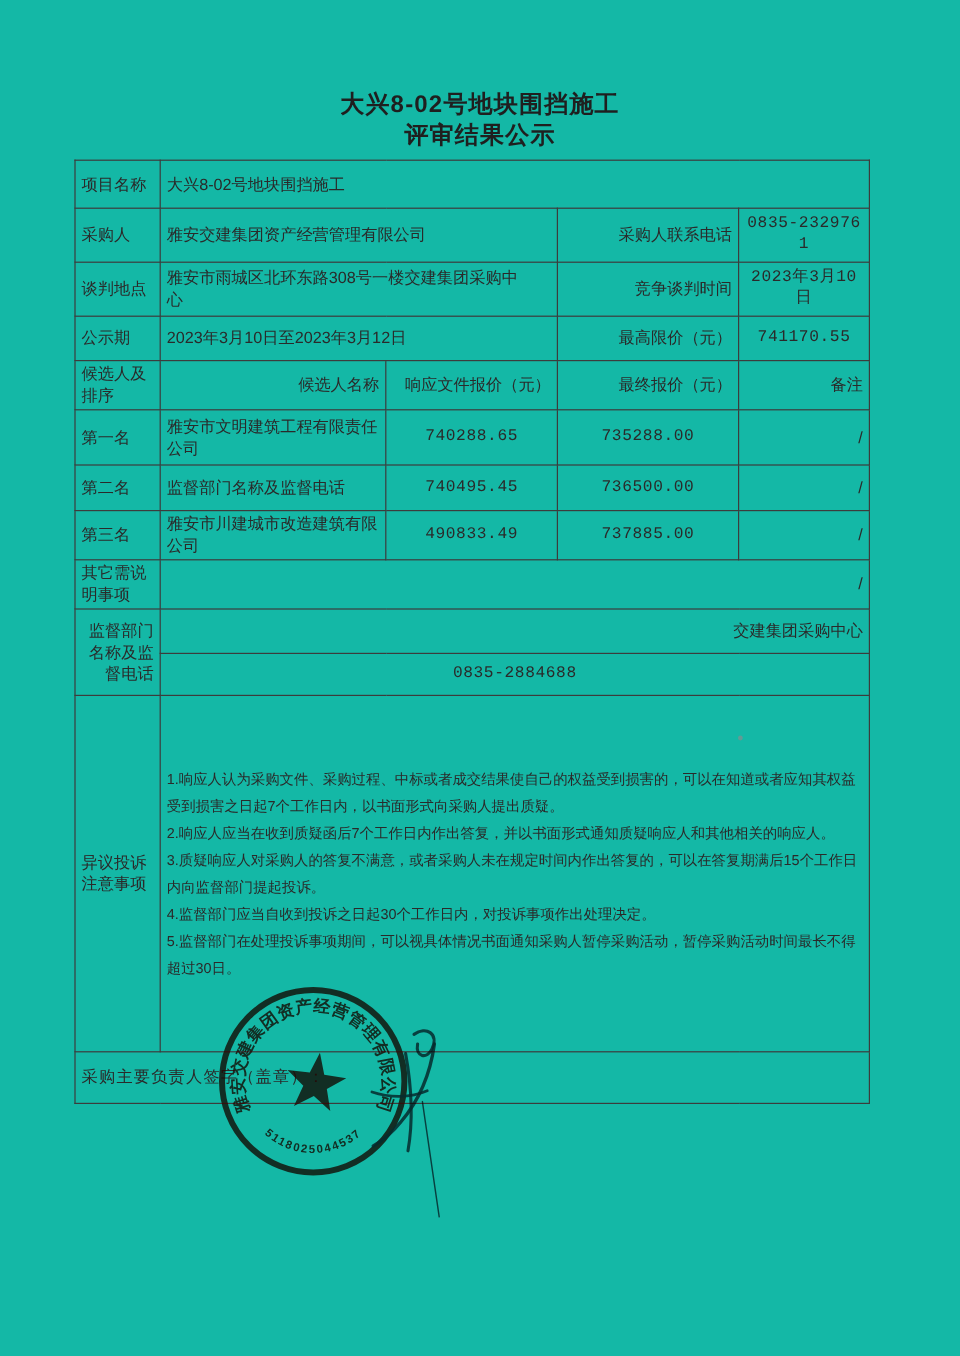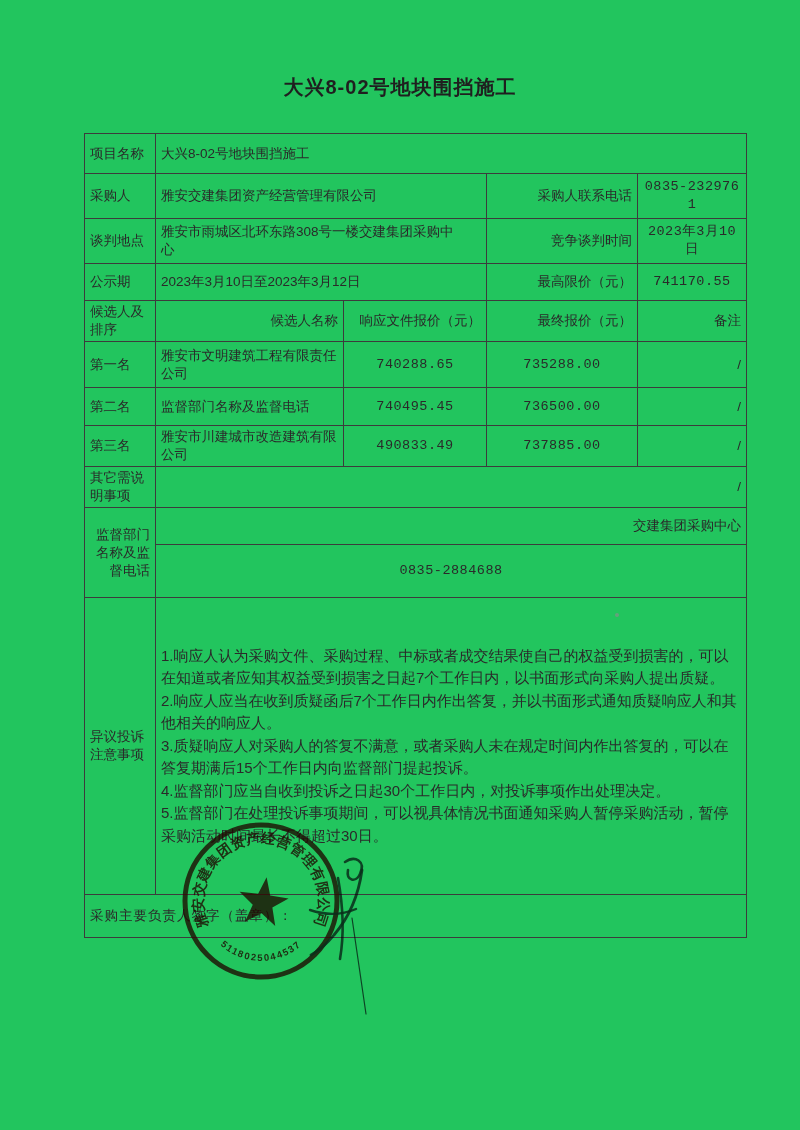--- a/index.html
+++ b/index.html
@@ -10,40 +10,40 @@
     width: 800px;
     height: 1130px;
     position: relative;
     background: #ffffff;
     font-family: "Liberation Sans", sans-serif;
     color: #282828;
   }
   .page {
     position: absolute;
     inset: 0;
-    background: #22c55e;
+    background: #14b8a6;
     overflow: hidden;
   }
   
   .doc-title {
     position: absolute;
     top: 74px;
     left: 0;
     width: 100%;
     text-align: center;
     font-size: 20px;
     line-height: 26px;
     font-weight: 700;
     letter-spacing: 1px;
     color: #1f1f1f;
   }
   
   table.doc-table {
     position: absolute;
-    left: 84px;
+    left: 62px;
     top: 133px;
     width: 662px;
     border-collapse: collapse;
     table-layout: fixed;
   }
   table.doc-table td {
     border: 1px solid #3c3c3c;
     font-size: 13.5px;
     line-height: 18px;
     vertical-align: middle;
@@ -56,30 +56,30 @@
   td.ctr { text-align: right; }
   td.num { text-align: center; letter-spacing: 0.5px; font-family: Liberation Mono, monospace; }
   td.name-cell { font-size: 14px; line-height: 20px; }
   .addr-wrap { max-width: 302px; }
   
   tr.h40 { height: 40px; }
   tr.h45 { height: 45px; }
   tr.h37 { height: 37px; }
   tr.h38 { height: 38px; }
   tr.h46 { height: 46px; }
-  tr.h41 { height: 53px; }
+  tr.h41 { height: 35px; }
   tr.h297 { height: 297px; }
   tr.h43 { height: 43px; }
   
   td.complaint-cell {
     vertical-align: middle;
     padding: 16px 8px 6px 7px;
   }
   .complaint-item {
-    font-size: 15px;
+    font-size: 12px;
     line-height: 22.5px;
     text-align: left;
   }
   td.sig-row {
     font-size: 13.5px;
     letter-spacing: 1px;
     padding-left: 4px;
   }
   
   .seal-overlay {
@@ -120,20 +120,21 @@
     opacity: 0.65;
   }
 </style>
 </head>
 <body>
 
 <div class="page">
 
   <div class="doc-title">
     <div>大兴8-02号地块围挡施工</div>
+    <div>评审结果公示</div>
   </div>
 
   <table class="doc-table">
     <colgroup>
       <col style="width:71px">
         <col style="width:188px">
         <col style="width:143px">
         <col style="width:151px">
         <col style="width:109px">
     </colgroup>

